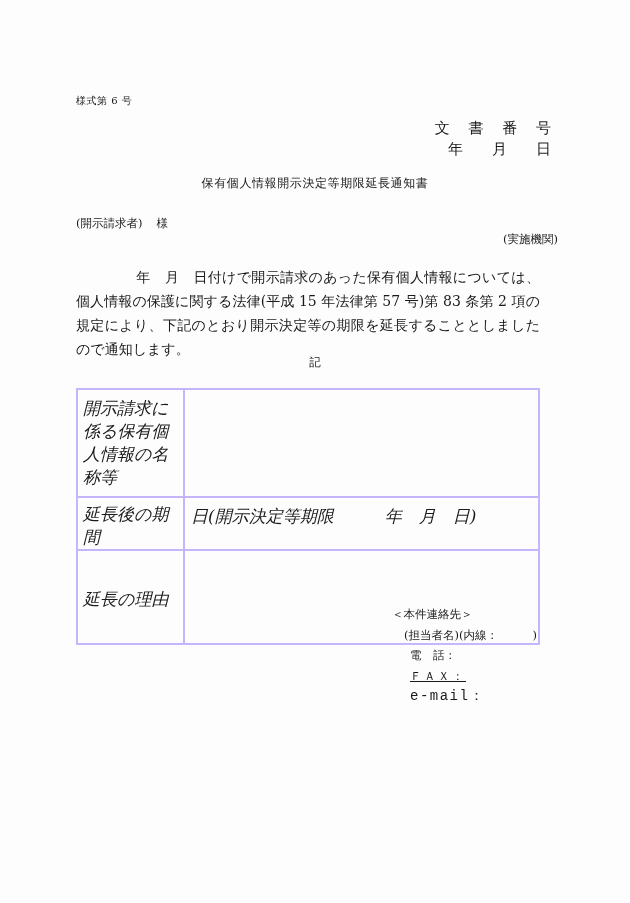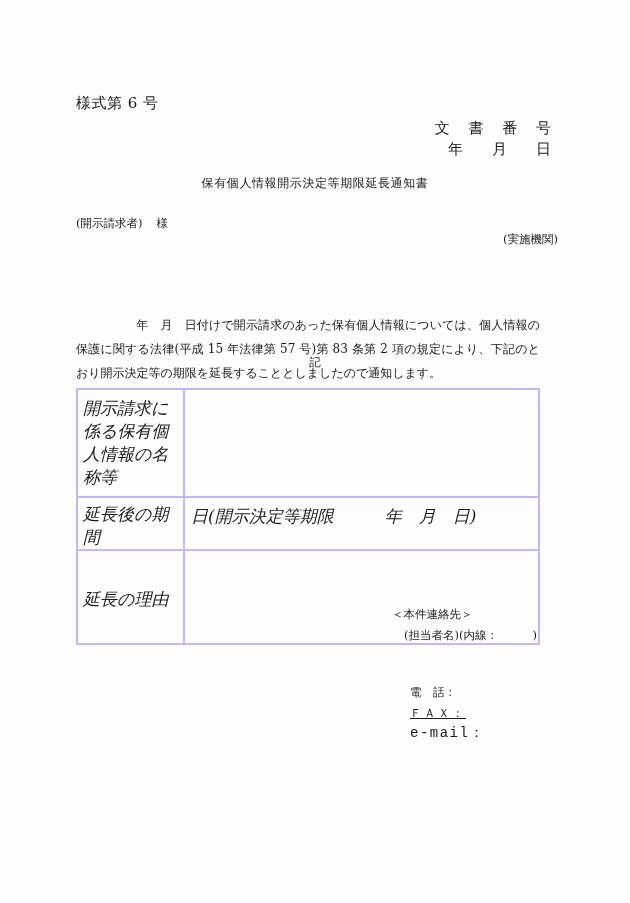--- a/index.html
+++ b/index.html
@@ -25,21 +25,21 @@
 
   
   .abs { position: absolute; }
   .jp   { font-family: "DejaVu Serif", "Liberation Serif", serif; }
   .nowrap { white-space: nowrap; }
 
   
   .form-no {
     left: 76px;
     top: 94px;
-    font-size: 15px;
+    font-size: 10px;
     letter-spacing: 0.5px;
   }
 
   
   .docmeta {
     right: 72px;
     top: 118px;
     text-align: right;
     font-size: 15px;
     line-height: 21px;
@@ -76,25 +76,24 @@
     right: 72px;
     top: 232px;
     font-size: 11.5px;
   }
 
   
   .body-text {
     left: 76px;
     top: 265px;
     width: 464px;
-    font-size: 12px;
+    font-size: 14px;
     line-height: 24px;
     text-align: justify;
     text-justify: inter-character;
-    margin-top: 48px;
   }
   .body-text .indent { display: inline-block; width: 60px; }
 
   
   .ki-mark {
     left: 0;
     right: 0;
     top: 355px;
     text-align: center;
     font-size: 11.5px;
@@ -137,21 +136,21 @@
   
   .contact {
     left: 392px;
     top: 604px;
     font-size: 11.5px;
     line-height: 20.5px;
   }
   .contact .ct-head { }
   .contact .ct-org { padding-left: 34px; }
   .contact .ct-line { padding-left: 12px; }
-  .contact .ct-tel { padding-left: 18px; letter-spacing: 0; margin-top: 37px; }
+  .contact .ct-tel { padding-left: 18px; letter-spacing: 0; }
   .contact .ct-fax { padding-left: 18px; letter-spacing: 2.5px; text-decoration: underline; }
   .contact .ct-mail {
     padding-left: 18px;
     font-family: "Liberation Mono", "DejaVu Sans Mono", monospace;
     font-size: 14px;
     letter-spacing: 1.5px;
   }
 </style>
 </head>
 <body>

